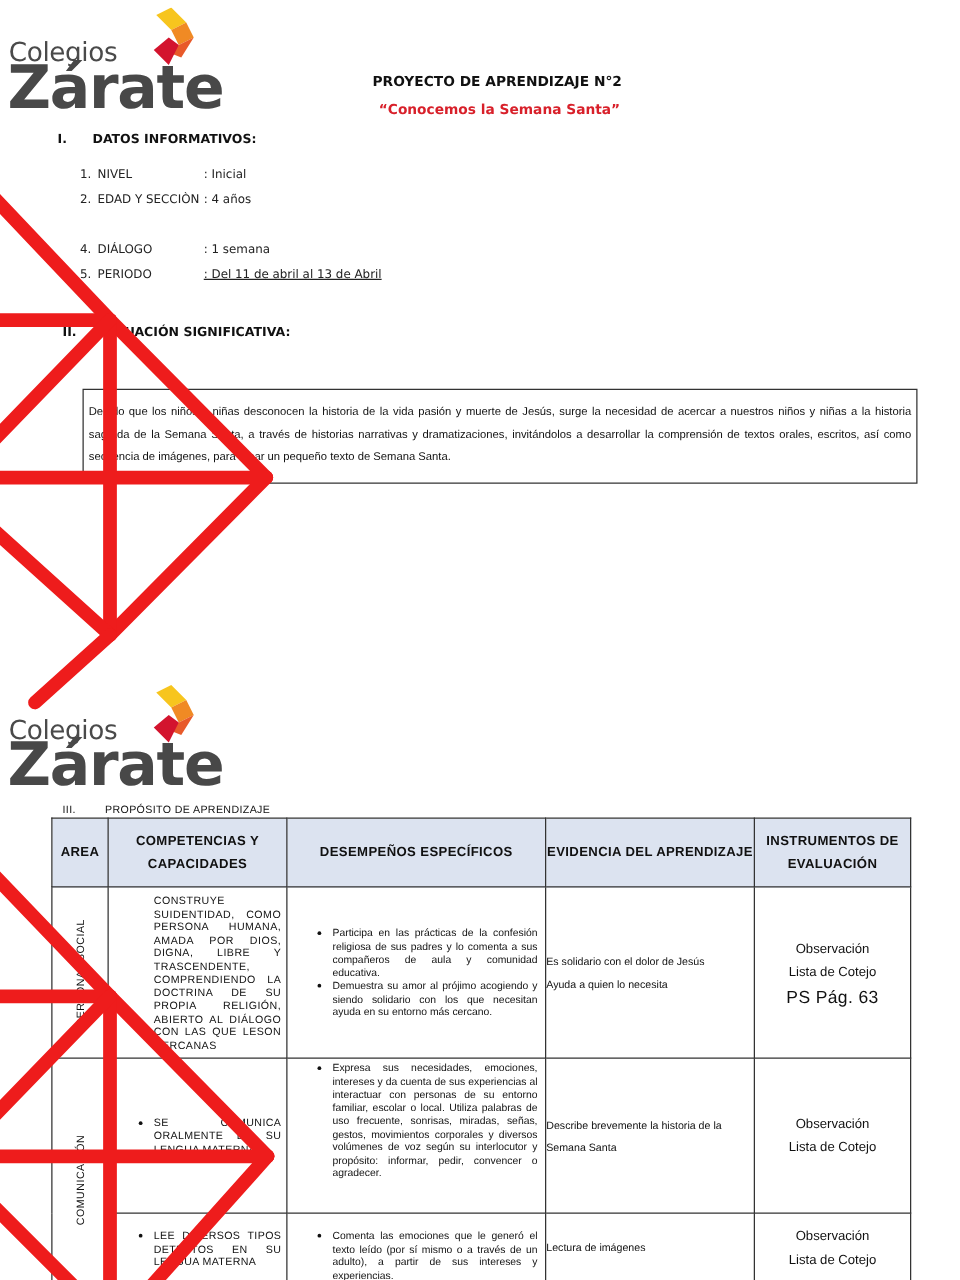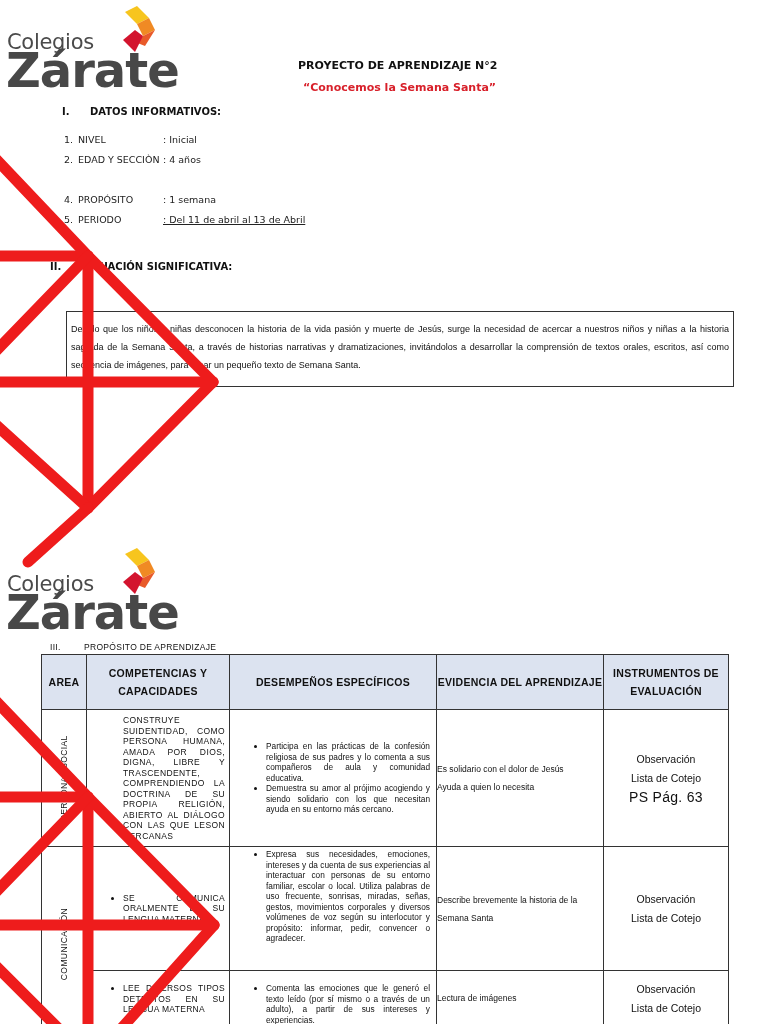--- a/index.html
+++ b/index.html
@@ -50,32 +50,32 @@
       <polygon points="28,30 40,24 30,40 20,36" fill="#e85a2a"></polygon>
       <polygon points="8,34 20,24 28,30 20,46" fill="#d3142e"></polygon>
     </svg>
     <div class="colegios">Colegios</div>
     <div class="zarate">Zárate</div>
   </div>
 
   <div class="title-main">PROYECTO DE APRENDIZAJE N°2</div>
   <div class="title-sub">“Conocemos la Semana Santa”</div>
 
-  <div class="sec-head" style="left:62px; top:106px;">
+  <div class="sec-head" style="left:46px; top:106px;">
     <span class="num">I.</span><span>DATOS INFORMATIVOS:</span>
   </div>
 
   <div class="info-row" style="top:134px;">
     <span class="n">1.</span><span class="lbl">NIVEL</span><span>: Inicial</span>
   </div>
   <div class="info-row" style="top:154px;">
     <span class="n">2.</span><span class="lbl">EDAD Y SECCIÒN</span><span>: 4 años</span>
   </div>
   <div class="info-row" style="top:194px;">
-    <span class="n">4.</span><span class="lbl">PROPÓSITO</span><span>: 1 semana</span>
+    <span class="n">4.</span><span class="lbl">DIÁLOGO</span><span>: 1 semana</span>
   </div>
   <div class="info-row" style="top:214px;text-decoration:underline;">
     <span class="n">5.</span><span class="lbl">PERIODO</span><span>: Del 11 de abril al 13 de Abril</span>
   </div>
 
   <div class="sec-head" style="left:50px; top:261px;">
     <span class="num" style="width:32px;">II.</span><span>SITUACIÓN SIGNIFICATIVA:</span>
   </div>
 
   <div class="situ-box">Debido que los niños y niñas desconocen la historia de la vida pasión y muerte de Jesús, surge la necesidad de acercar a nuestros niños y niñas a la historia sagrada de la Semana Santa, a través de historias narrativas y dramatizaciones, invitándolos a desarrollar la comprensión de textos orales, escritos, así como secuencia de imágenes, para crear un pequeño texto de Semana Santa.</div>

